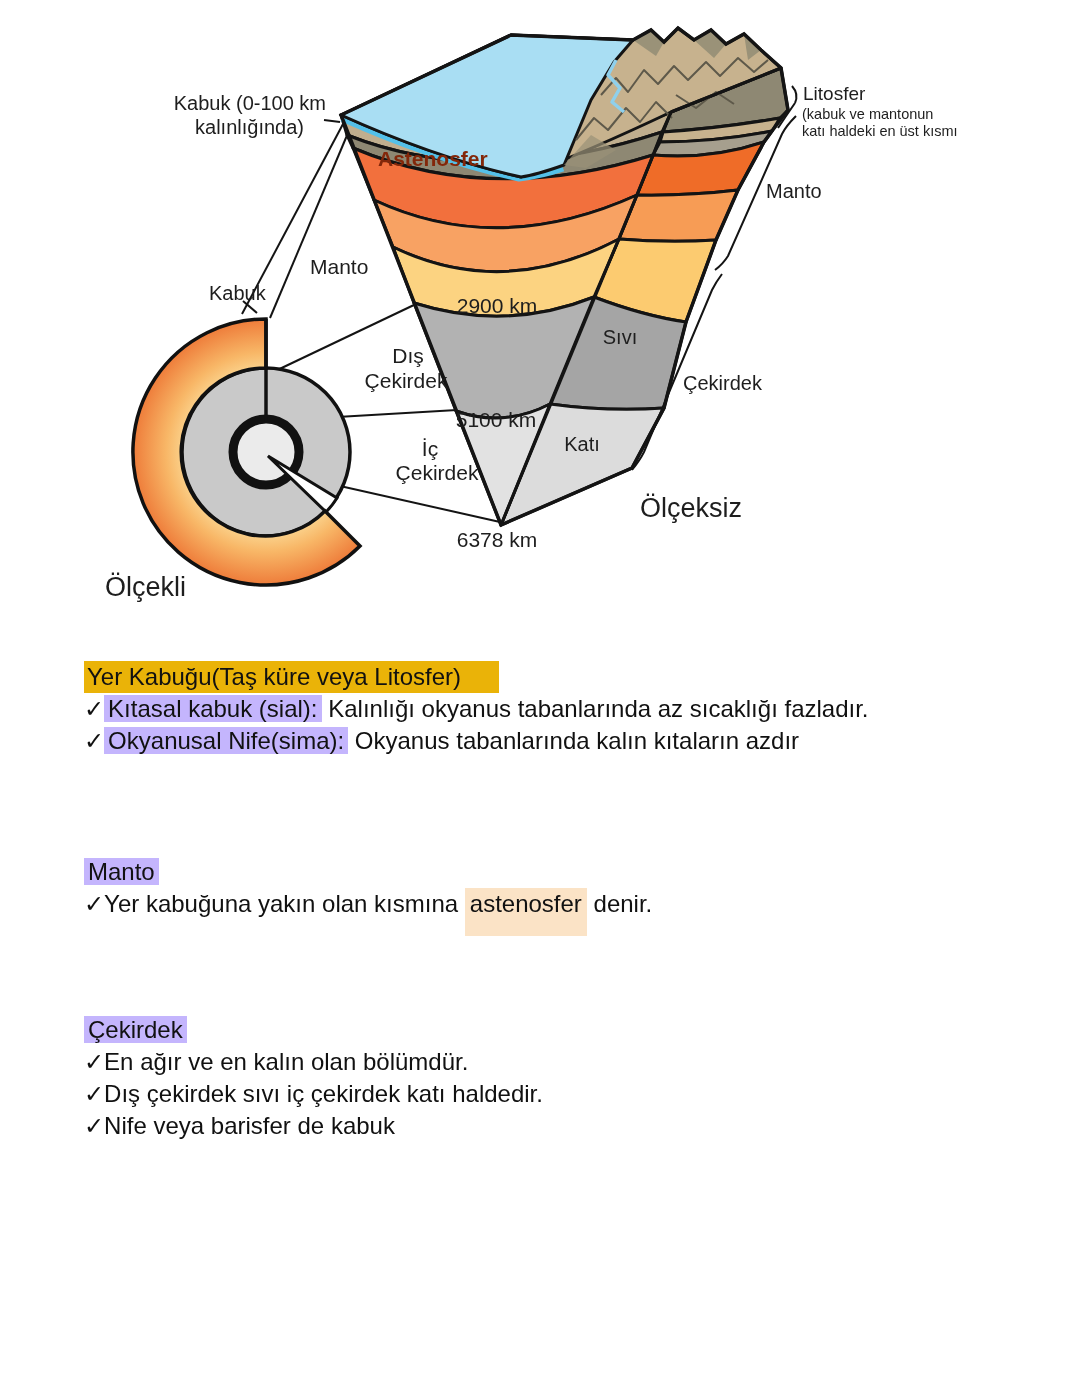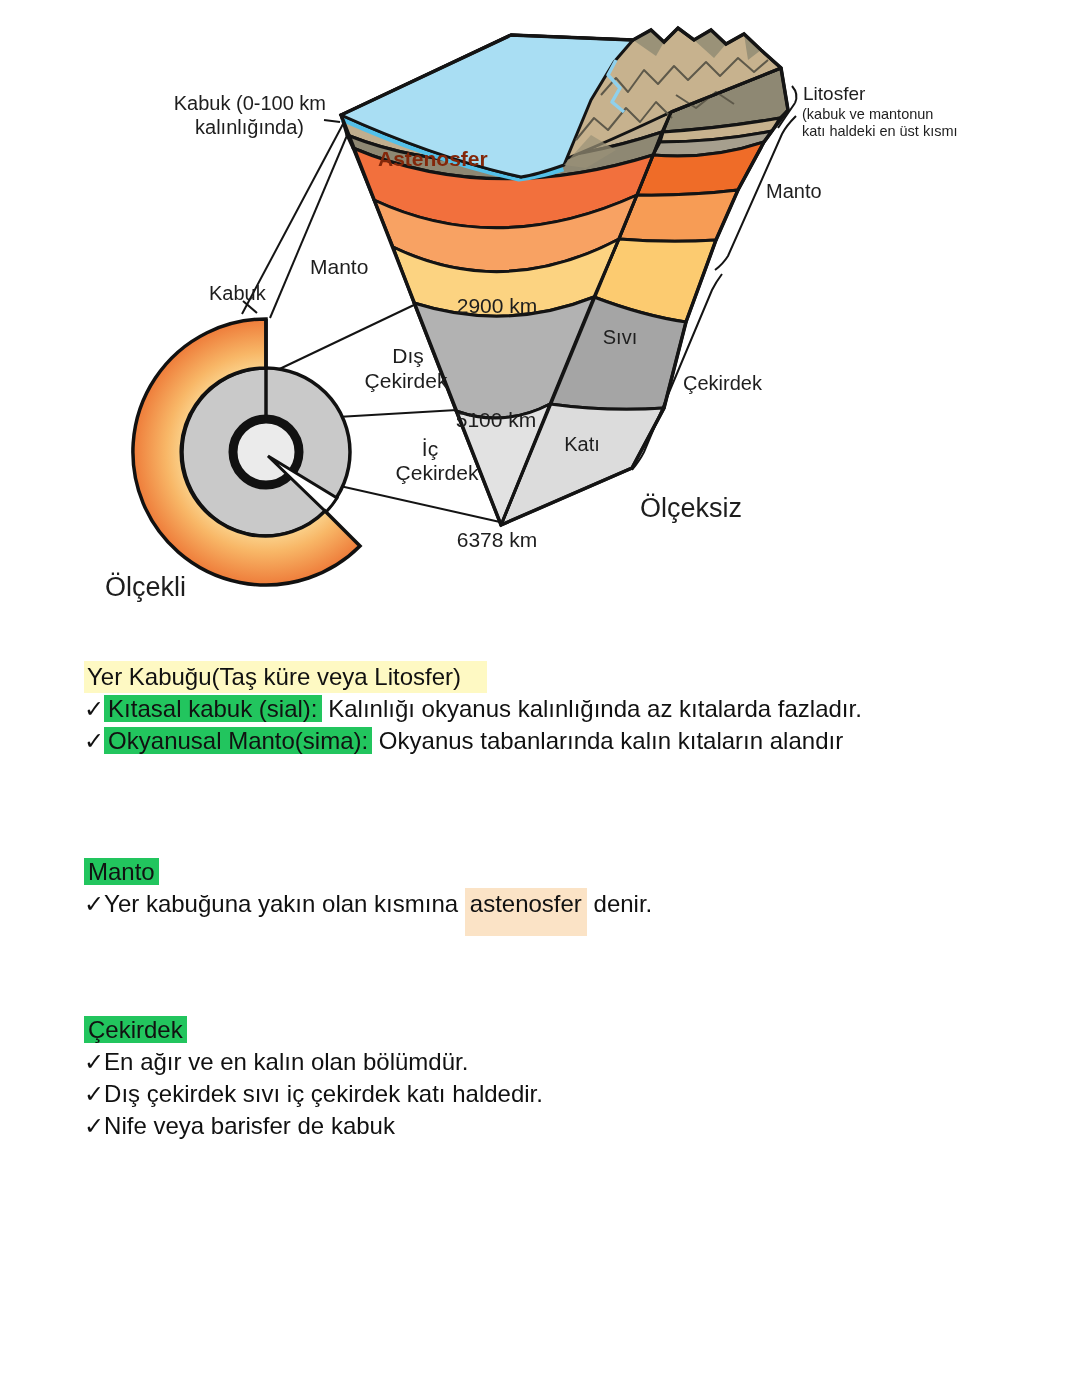--- a/index.html
+++ b/index.html
@@ -11,22 +11,22 @@
   .t19{font-size:19px;}
   .t20{font-size:20px;}
   .t21{font-size:21px;}
   .t27{font-size:27px;}
   .mid{text-anchor:middle;}
   .end{text-anchor:end;}
   .asten{font-size:21px;font-weight:600;fill:#83270a;}
   .notes{position:absolute;left:68px;width:1000px;font-size:24px;line-height:32px;color:#111;}
   .sec{position:absolute;left:0;width:1000px;}
   .line{white-space:nowrap;}
-  .hl{background:#22c55e;padding:0 4px;}
-  .hl-head{background:#fef9c3;padding:2px 26px 3px 3px;}
+  .hl{background:#c4b5fd;padding:0 4px;}
+  .hl-head{background:#eab308;padding:2px 38px 3px 3px;}
   .hl-tall{background:#fbe3c6;display:inline-block;padding:0 5px 16px 5px;margin-bottom:-16px;}
   .footer-blue{position:absolute;left:223px;top:1393px;width:27px;height:4px;background:#8cbad8;}
   .footer-yellow{position:absolute;left:249px;top:1390px;width:8px;height:5px;background:#efe9b0;}
 </style>
 </head>
 <body>
 
 <div id="page">
 
   <svg id="diagram" viewBox="0 0 1080 640">
@@ -129,22 +129,22 @@
     <text class="dlab t20" x="750" y="198">Manto</text>
     <text class="dlab t20" x="667" y="390">Çekirdek</text>
     <text class="dlab t27" x="624" y="517">Ölçeksiz</text>
     <text class="dlab t27" x="89" y="596">Ölçekli</text>
   </svg>
 
   <div class="notes">
 
     <div class="sec" style="top:661px">
       <div class="line"><span class="hl-head">Yer Kabuğu(Taş küre veya Litosfer)</span></div>
-      <div class="line"><span>✓</span><span class="hl">Kıtasal kabuk (sial):</span><span> Kalınlığı okyanus kalınlığında az kıtalarda fazladır.</span></div>
-      <div class="line"><span>✓</span><span class="hl">Okyanusal Manto(sima):</span><span> Okyanus tabanlarında kalın kıtaların alandır</span></div>
+      <div class="line"><span>✓</span><span class="hl">Kıtasal kabuk (sial):</span><span> Kalınlığı okyanus tabanlarında az sıcaklığı fazladır.</span></div>
+      <div class="line"><span>✓</span><span class="hl">Okyanusal Nife(sima):</span><span> Okyanus tabanlarında kalın kıtaların azdır</span></div>
     </div>
 
     <div class="sec" style="top:856px">
       <div class="line"><span class="hl">Manto</span></div>
       <div class="line"><span>✓Yer kabuğuna yakın olan kısmına </span><span class="hl-tall">astenosfer</span><span> denir.</span></div>
     </div>
 
     <div class="sec" style="top:1014px">
       <div class="line"><span class="hl">Çekirdek</span></div>
       <div class="line">✓En ağır ve en kalın olan bölümdür.</div>

